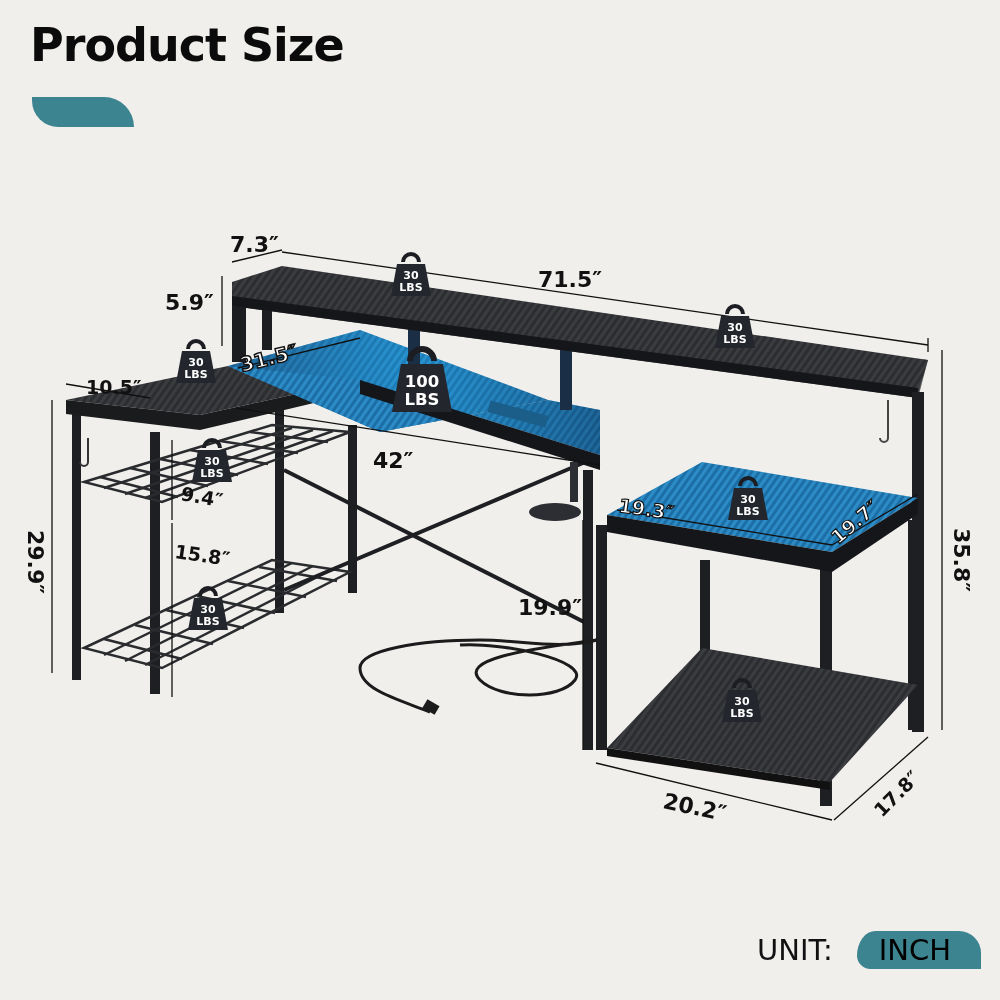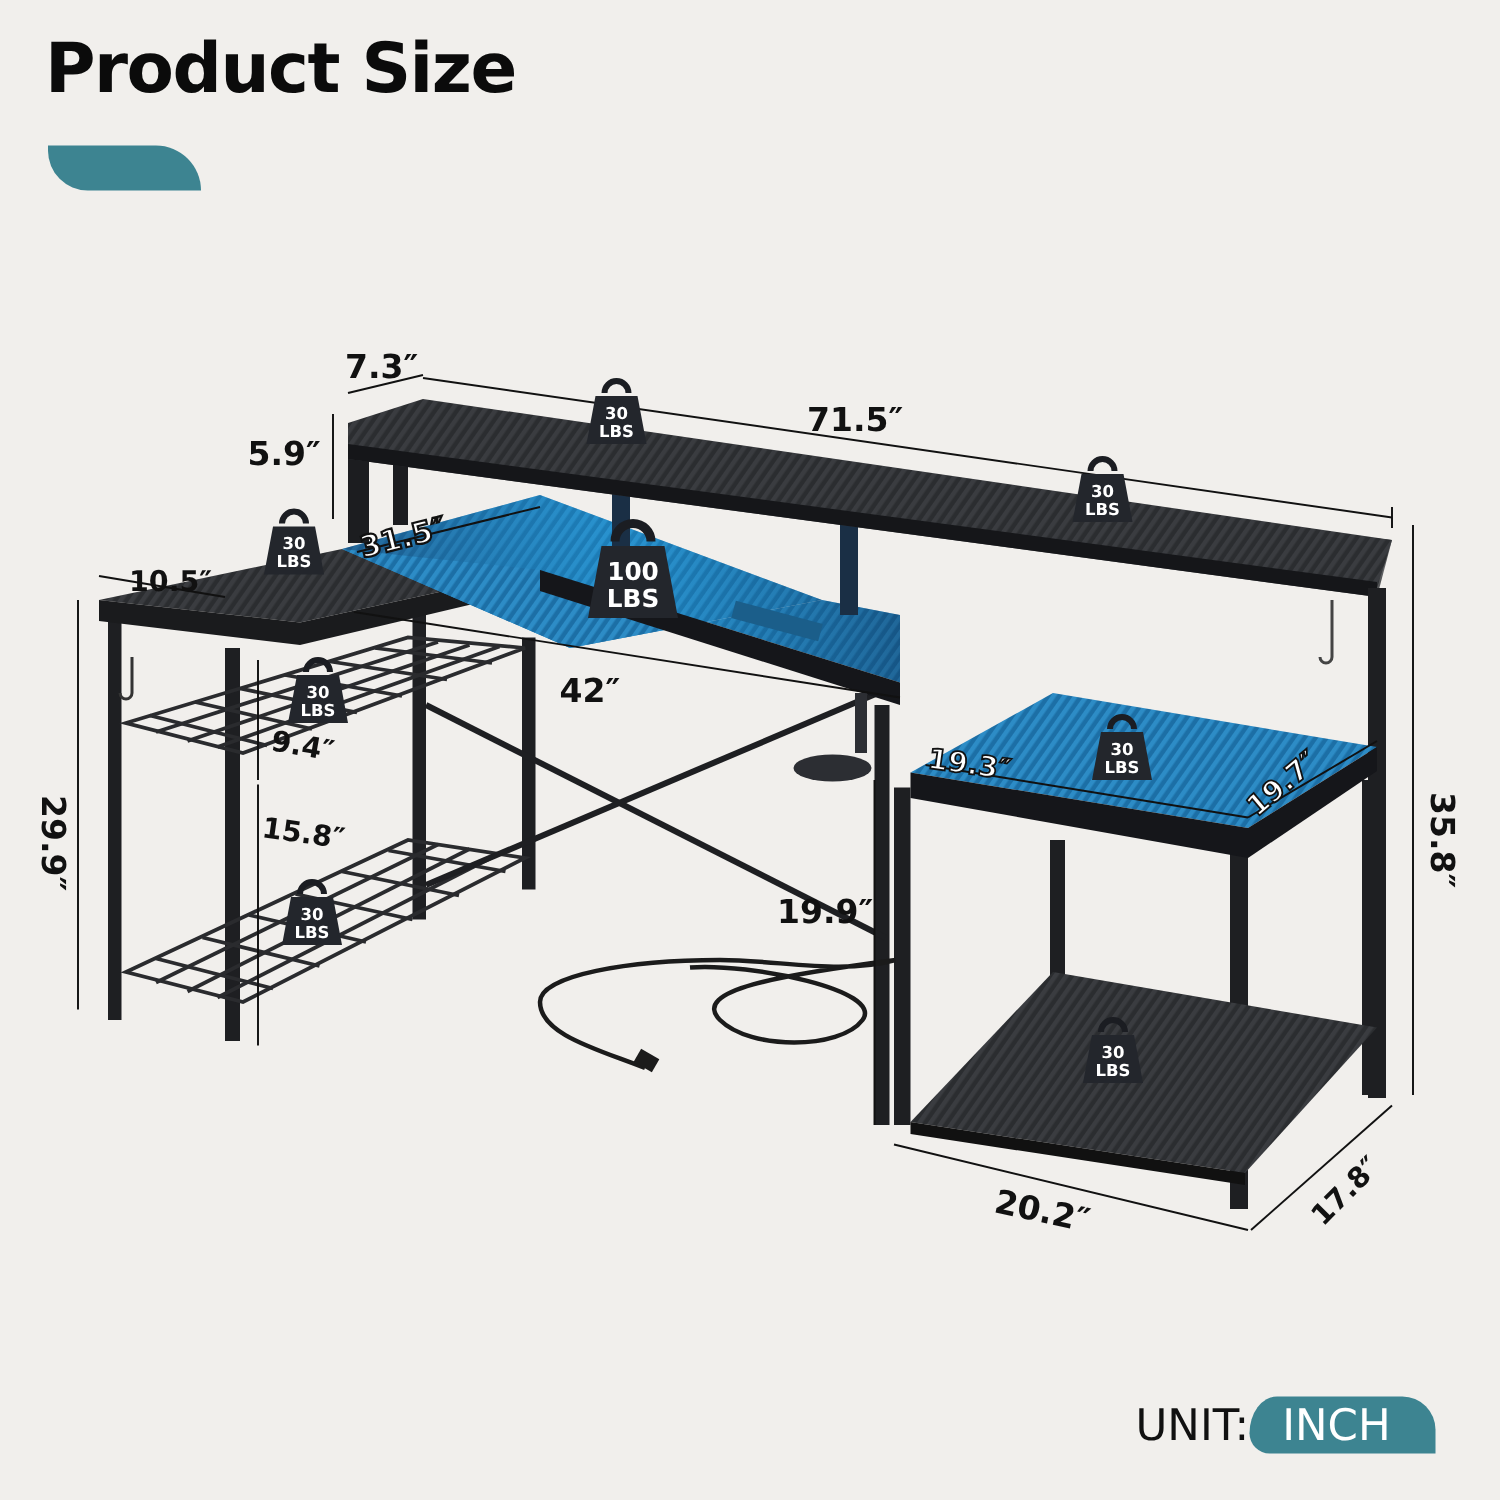--- a/index.html
+++ b/index.html
@@ -26,24 +26,24 @@
     font-family: "DejaVu Sans", sans-serif; font-weight: bold; fill: #111;
     font-size: 22px;
   }
   .wt { font-family: "DejaVu Sans", sans-serif; font-weight: bold; fill: #fff; font-size: 11px; }
   .unit {
     position: absolute; left: 757px; top: 930px; height: 40px;
     display: flex; align-items: center;
   }
   .unit-label {
     font-family: "DejaVu Sans", sans-serif; font-size: 29px; color: #111;
-    margin-right: 0;
+    margin-right: 24px;
   }
   .unit-badge {
-    background: var(--accent); color: #ffffff;
+    background: var(--accent); color: #000000;
     font-family: "DejaVu Sans", sans-serif; font-size: 29px;
     padding: 2px 30px 2px 22px; border-radius: 22px 36px 0 22px;
     border-top-left-radius: 30px 40px;
   }
 </style>
 </head>
 <body>
 
 <div class="title">Product Size</div>
 <div class="swoosh"></div>

